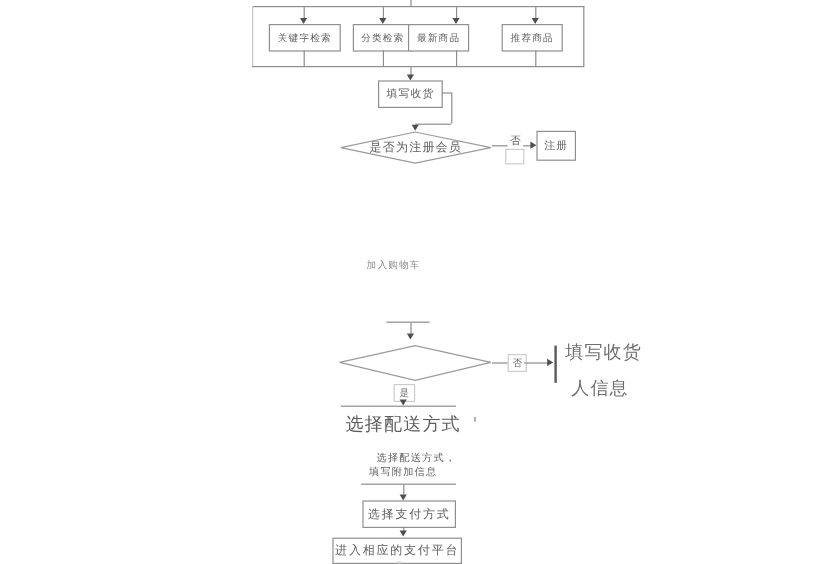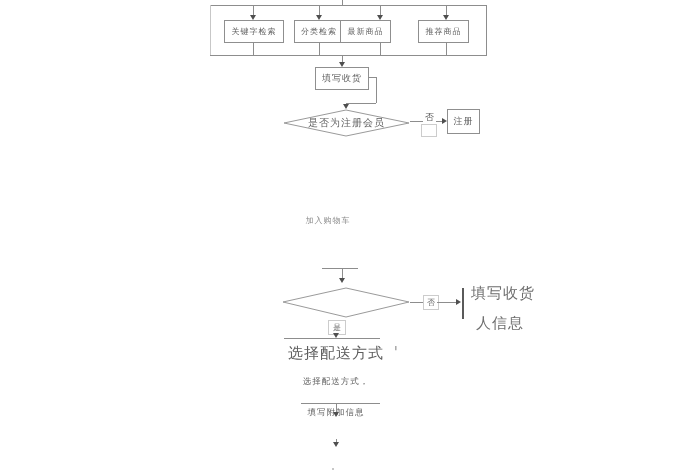--- a/index.html
+++ b/index.html
@@ -123,27 +123,33 @@
     <span>是</span>
   </div>
   <div class="ah-down" style="left:333px;top:333px;"></div>
 
   <div class="hline" style="left:284px;top:338px;width:96px;"></div>
   <div class="flabel" style="left:288px;top:344px;">
     <span>选择配送方式</span>
     <span style="margin-left:4px;color:#9a9a9a;">'</span>
   </div>
 
-  <div class="flabel center" style="left:294px;top:376px;width:84px;font-size:8.5px;">选择配送方式，</div>
-  <div class="flabel center" style="left:294px;top:407px;width:84px;font-size:8.5px;">填写附加信息</div>
+  <div class="flabel center" style="left:305px;top:376px;width:84px;font-size:8.5px;">选择配送方式，</div>
+  <div class="flabel center" style="left:294px;top:388px;width:84px;font-size:8.5px;">填写附加信息</div>
   <div class="hline" style="left:301px;top:403px;width:79px;"></div>
 
   <div class="vline" style="left:336px;top:404px;height:8px;"></div>
   <div class="ah-down" style="left:333px;top:412px;"></div>
 
+  <div class="fbox" style="left:302px;top:417px;width:76px;height:21px;font-size:10px;letter-spacing:1.5px;">
+    <span>选择支付方式</span>
+  </div>
 
   <div class="vline" style="left:336px;top:439px;height:4px;"></div>
   <div class="ah-down" style="left:333px;top:442px;"></div>
 
+  <div class="fbox" style="left:277px;top:448px;width:106px;height:20px;font-size:10px;letter-spacing:1.5px;">
+    <span>进入相应的支付平台</span>
+  </div>
 
   <div class="vline faint" style="left:332px;top:468px;height:2px;width:2px;"></div>
 
 </div>
 
 </body></html>

